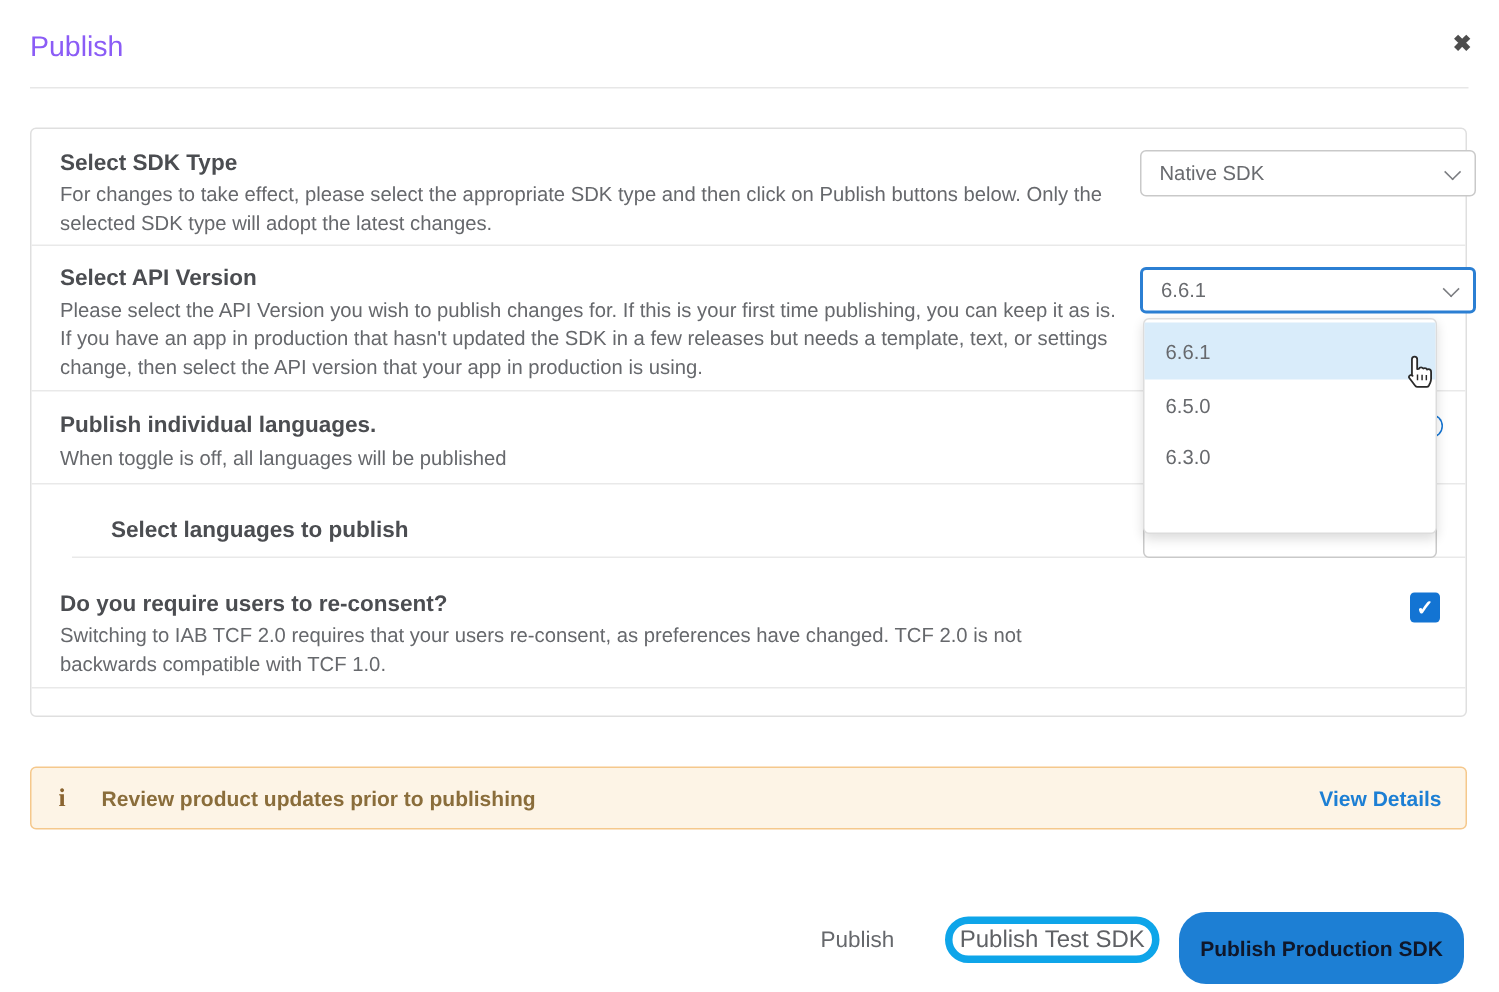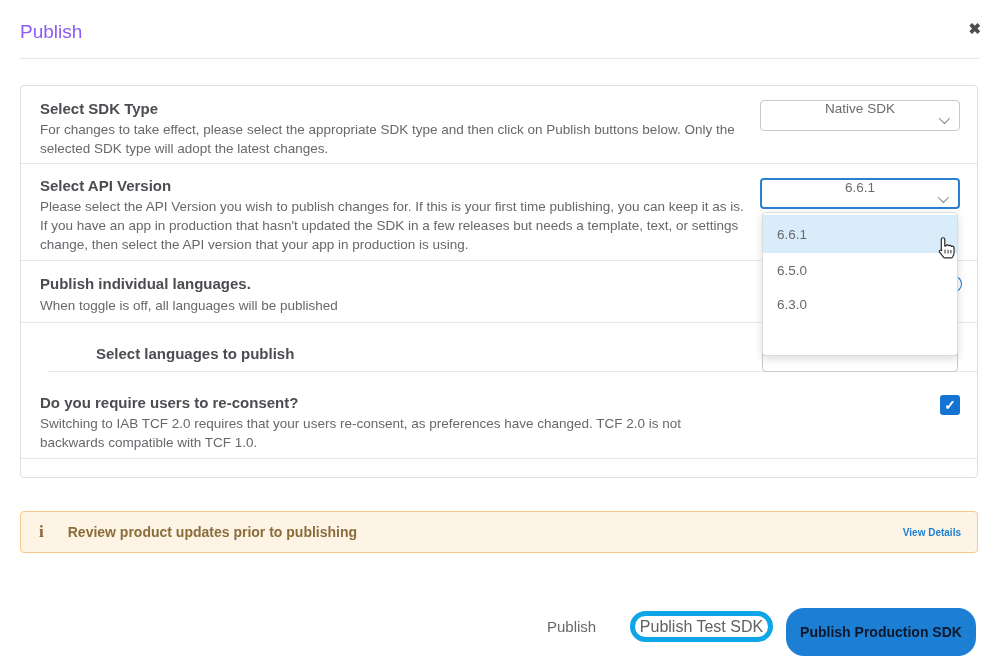--- a/index.html
+++ b/index.html
@@ -10,41 +10,41 @@
   .close-btn { position:absolute; right:18px; top:20px; font-size:15px; font-weight:700; color:#4d4d4d; cursor:pointer; }
   .header-divider { position:absolute; left:20px; right:20px; top:58px; height:1px; background:#e7e7e7; }
 
   .card { position:absolute; left:20px; top:85px; width:958px; height:393px; border:1px solid #dfdfdf; border-radius:4px; background:#fff; }
 
   .sec-heading { position:absolute; font-size:15px; font-weight:700; color:#4b4d51; }
   .sec-desc { position:absolute; font-size:13.5px; line-height:19px; color:#66686c; }
 
   .divider { position:absolute; height:1px; background:#e9e9e9; z-index:0; }
 
-  .select-box { position:absolute; width:200px; height:31px; border:1px solid #c9c9c9; border-radius:4px; background:#fff; display:flex; align-items:center; padding:0 12px; font-size:13.5px; color:#696b6f; cursor:pointer;flex-direction:column; }
+  .select-box { position:absolute; width:224px; height:31px; border:1px solid #c9c9c9; border-radius:4px; background:#fff; display:flex; align-items:center; padding:0 12px; font-size:13.5px; color:#696b6f; cursor:pointer; }
   .select-box .chev { margin-left:auto; }
   .chev { width:8px; height:8px; border-right:1.6px solid #7a7c80; border-bottom:1.6px solid #7a7c80; transform:rotate(45deg) translateY(-2px); }
 
   .select-focused { border:2px solid #2b7fd3; }
 
   .dropdown-panel { position:absolute; left:762px; top:212px; width:196px; height:144px; background:#fff; border:1px solid #dcdcdc; border-radius:4px; box-shadow:0 3px 8px rgba(0,0,0,.14); z-index:10; padding-top:2px; }
   .dd-option { height:34px; display:flex; align-items:center; padding-left:14px; font-size:13.5px; color:#67696d; cursor:pointer; }
   .dd-option.highlight { background:#d9ecfa; height:38px; }
 
   .toggle { position:absolute; left:924px; top:276px; width:38px; height:16px; border-radius:9px; background:#1374d3; z-index:1; cursor:pointer; }
   .toggle .knob { position:absolute; right:1px; top:1px; width:14px; height:14px; border-radius:50%; background:#fff; }
 
   .lang-select { position:absolute; left:762px; top:340px; width:196px; height:32px; border:1px solid #c9c9c9; border-radius:4px; background:#fff; z-index:1; cursor:pointer; }
 
   .checkbox { position:absolute; left:940px; top:395px; width:20px; height:20px; border-radius:3px; background:#1374d3; color:#fff; font-size:14px; font-weight:700; display:flex; align-items:center; justify-content:center; cursor:pointer; z-index:1; }
 
   .banner { position:absolute; left:20px; top:511px; width:958px; height:42px; background:#fdf4e6; border:1px solid #f5c88c; border-radius:4px; display:flex; align-items:center; padding:0 16px; }
   .banner-icon { font-family:"Liberation Serif", serif; font-weight:700; font-size:17px; color:#8a6430; margin-left:2px; }
   .banner-text { font-size:14px; font-weight:700; color:#8a6d3b; margin-left:24px; }
-  .banner-link { margin-left:auto; font-size:10px; font-weight:700; color:#1d7fd4; cursor:pointer; }
+  .banner-link { margin-left:auto; font-size:14px; font-weight:700; color:#1d7fd4; cursor:pointer; }
 
   .footer { position:absolute; left:0; top:605px; width:999px; height:40px; }
   .cancel-btn { position:absolute; left:547px; top:13px; font-size:15px; color:#66686c; cursor:pointer; }
   .test-btn { position:absolute; left:630px; top:6px; width:143px; height:31px; border:5px solid #0ea5e9; border-radius:16px; background:#fff; font-size:16px; color:#5f6165; display:flex; align-items:center; justify-content:center; cursor:pointer; }
   .prod-btn { position:absolute; left:786px; top:3px; width:190px; height:48px; border:none; border-radius:18px; background:#1d7fd4; font-size:14px; font-weight:700; color:#0f172a; display:flex; align-items:center; justify-content:center; cursor:pointer; }
 
   .cursor-icon { position:absolute; left:934px; top:236px; z-index:20; }
 </style>
 </head>
 <body>
@@ -86,21 +86,21 @@
     </svg>
   </div>
 
   <div class="sec-heading" style="left:40px; top:275px;">Publish individual languages.</div>
   <div class="sec-desc" style="left:40px; top:296px; width:700px;">When toggle is off, all languages will be published</div>
   <div class="toggle">
       <span class="knob"></span>
     </div>
   <div class="divider" style="left:21px; width:956px; top:322px;"></div>
 
-  <div class="sec-heading" style="left:96px; top:345px;">Select languages to publish</div>
+  <div class="sec-heading" style="left:74px; top:345px;">Select languages to publish</div>
   <div class="lang-select"></div>
   <div class="divider" style="left:48px; width:929px; top:371px;"></div>
 
   <div class="sec-heading" style="left:40px; top:394px;">Do you require users to re-consent?</div>
   <div class="sec-desc" style="left:40px; top:414px; width:696px;">Switching to IAB TCF 2.0 requires that your users re-consent, as preferences have changed. TCF 2.0 is not backwards compatible with TCF 1.0.</div>
   <div class="checkbox">
       <span>✓</span>
     </div>
   <div class="divider" style="left:21px; width:956px; top:458px;"></div>
 

